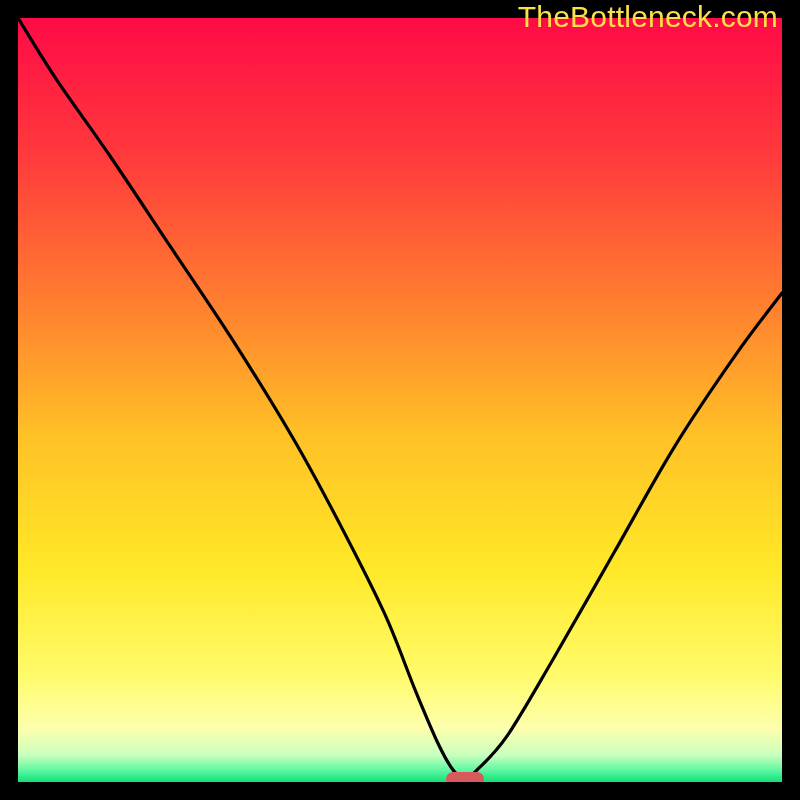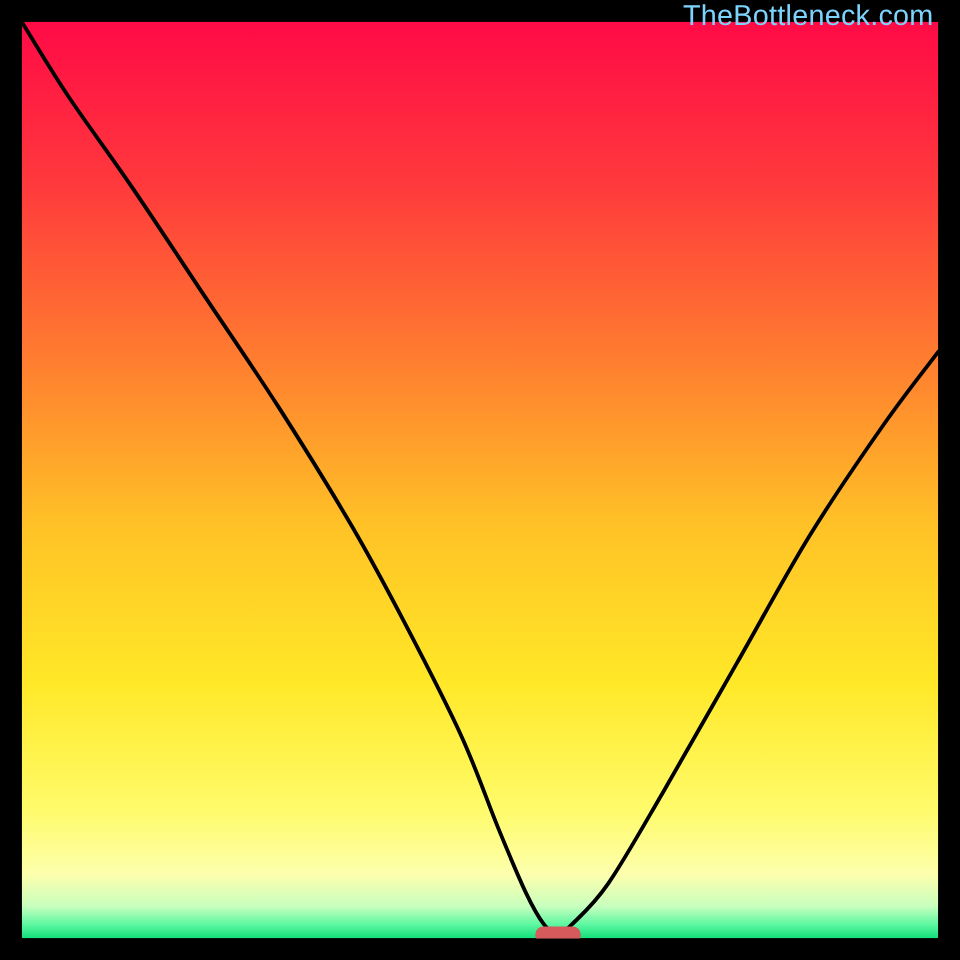--- a/index.html
+++ b/index.html
@@ -29,23 +29,23 @@
     left: 0;
     top: 0;
     width: 100%;
     height: 100%;
   }
   .watermark {
     position: absolute;
     top: 0px;
     right: 22px;
     font-family: Arial, Helvetica, sans-serif;
-    font-size: 24px;
+    font-size: 30px;
     font-weight: 500;
-    color: #7dd3fc;
+    color: #fde047;
     letter-spacing: 0.2px;
   }
   svg.curve {
     position: absolute;
     left: 0;
     top: 0;
   }
   .marker {
     position: absolute;
     width: 38px;

